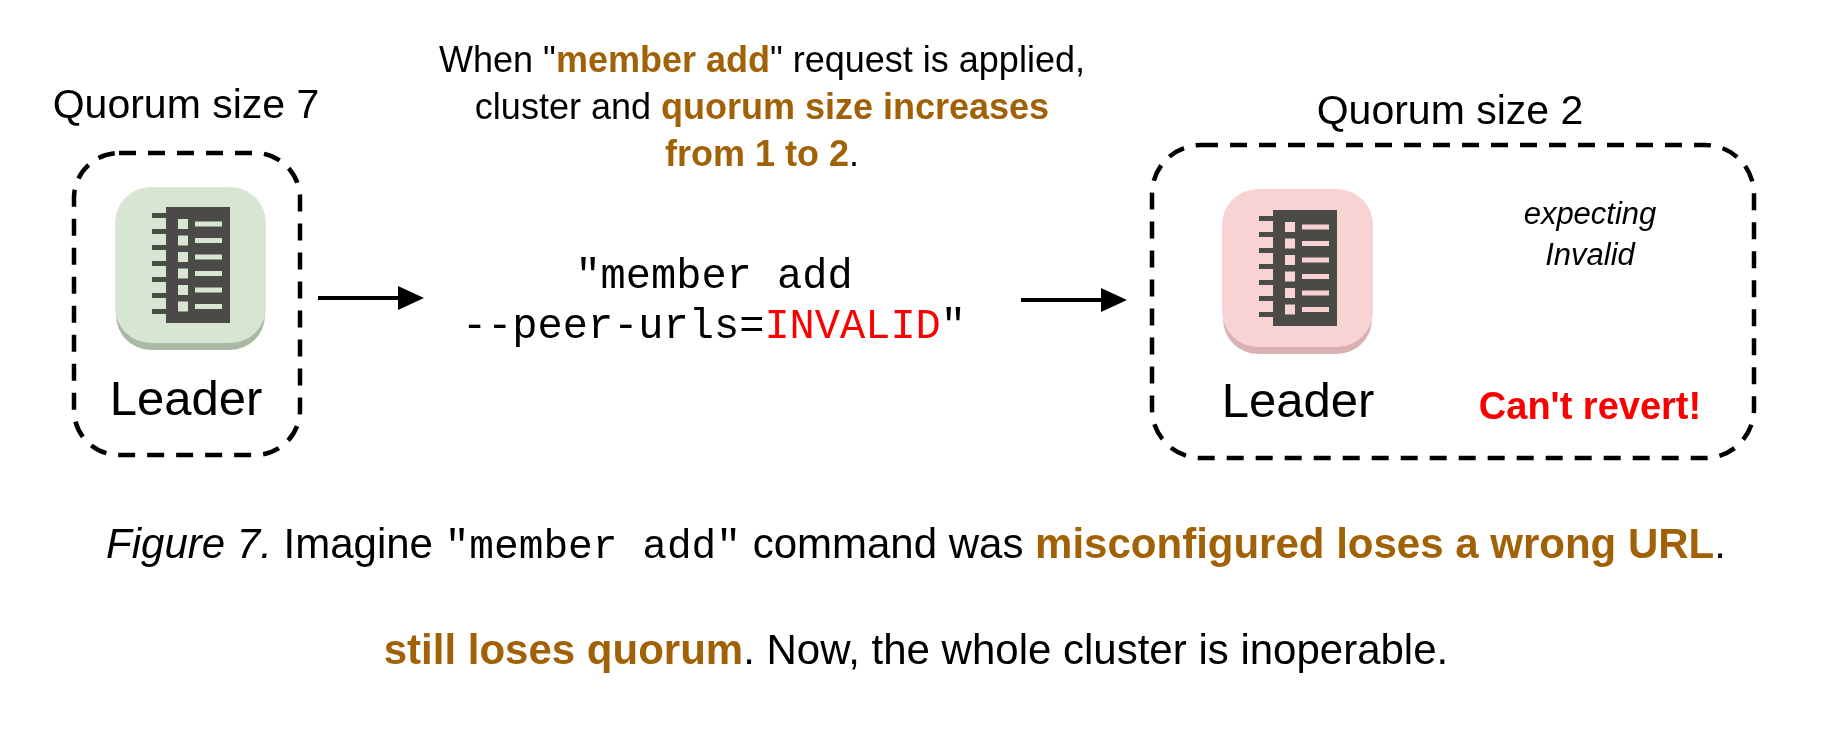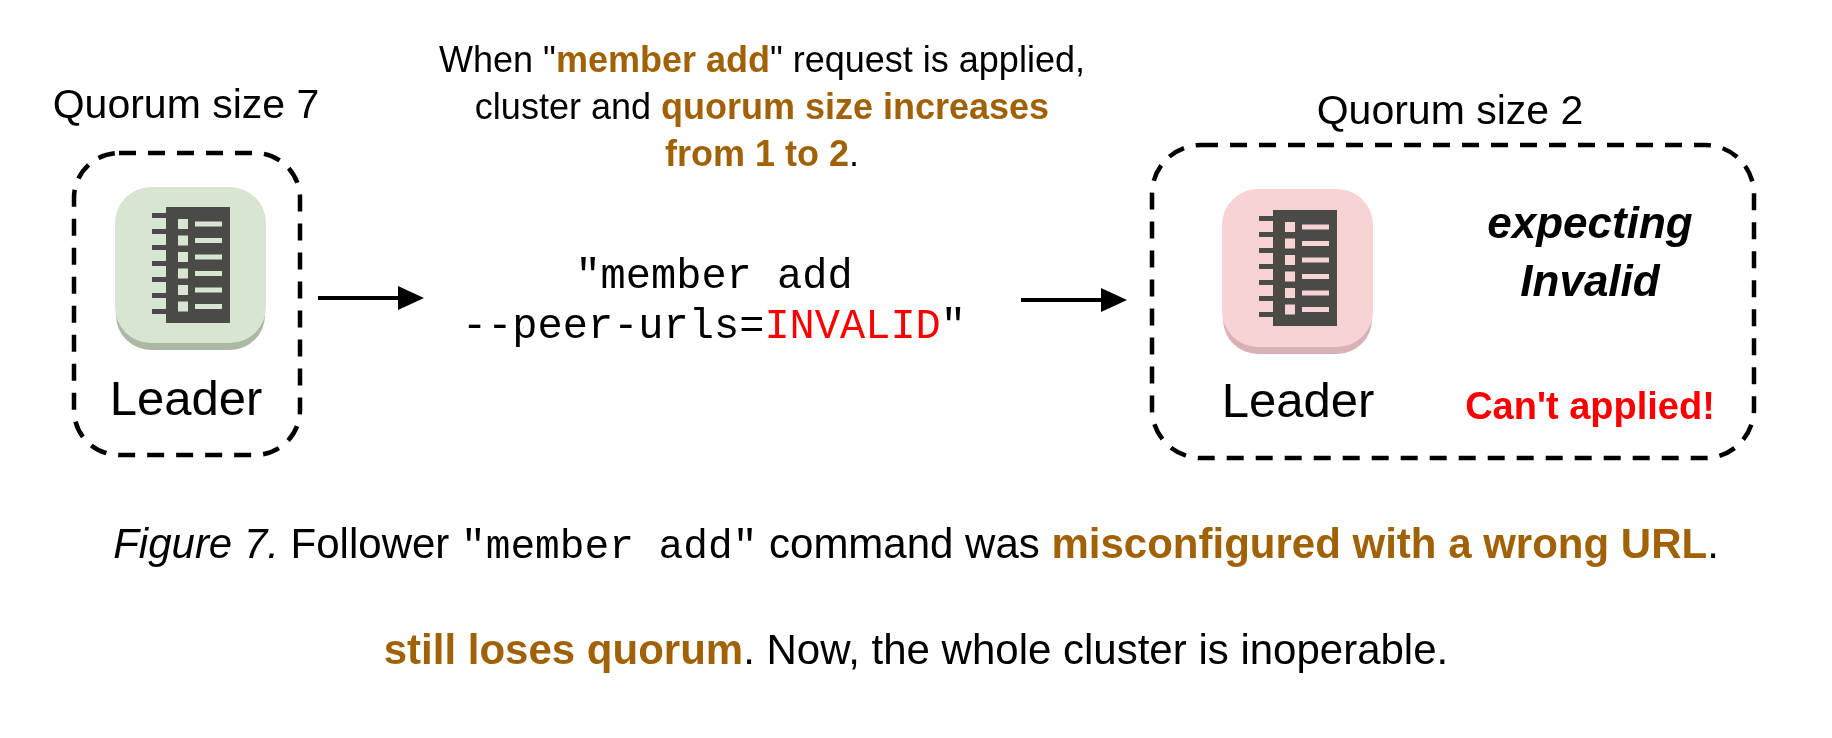--- a/index.html
+++ b/index.html
@@ -27,21 +27,21 @@
   
   .when-text{font-size:36px;line-height:1.3;}
   .red{color:#a16207;font-weight:bold;margin-top:42px;}
   .red2{color:#fb0000;}
 
   
   .command{font-family:"Liberation Mono",monospace;font-size:42px;line-height:1.2;}
   .command .red2{font-weight:normal;}
 
   
-  .expecting{font-size:44px;line-height:1.31;font-style:italic;font-weight:bold;}
+  .expecting{font-size:31px;line-height:1.31;font-style:italic;}
   .cant-revert{font-size:38px;font-weight:bold;color:#fb0000;}
 
   
   .caption{font-size:42px;line-height:1.23;}
   .caption .it{font-style:italic;}
   .caption .mono{font-family:"Liberation Mono",monospace;font-size:0.98em;}
 
   .arrow-svg line{stroke:#000;stroke-width:4;}
   .arrow-svg polygon{fill:#000;}
 </style>
@@ -135,21 +135,21 @@
     </svg>
   </div>
 
   <div class="abs center leader-label" style="left:1208px;top:374px;width:180px;">Leader</div>
 
   <div class="abs center expecting" style="left:1450px;top:194px;width:280px;">
     <span>expecting</span><br>
     <span>Invalid</span><br>
   </div>
 
-  <div class="abs center cant-revert" style="left:1440px;top:385px;width:300px;">Can't applied!</div>
+  <div class="abs center cant-revert" style="left:1440px;top:385px;width:300px;">Can't revert!</div>
 
   <div class="abs center caption" style="left:26px;top:518px;width:1780px;">
-    <span class="it">Figure 7.</span><span> Follower </span><span class="mono">"member add"</span><span> command was </span><span class="red">misconfigured with a wrong URL</span><span>.</span><br>
+    <span class="it">Figure 7.</span><span> Imagine </span><span class="mono">"member add"</span><span> command was </span><span class="red">misconfigured loses a wrong URL</span><span>.</span><br>
     <br>
     <span class="red">still loses quorum</span><span>. Now, the whole cluster is inoperable.</span>
   </div>
 
 </div>
 
 </body></html>

